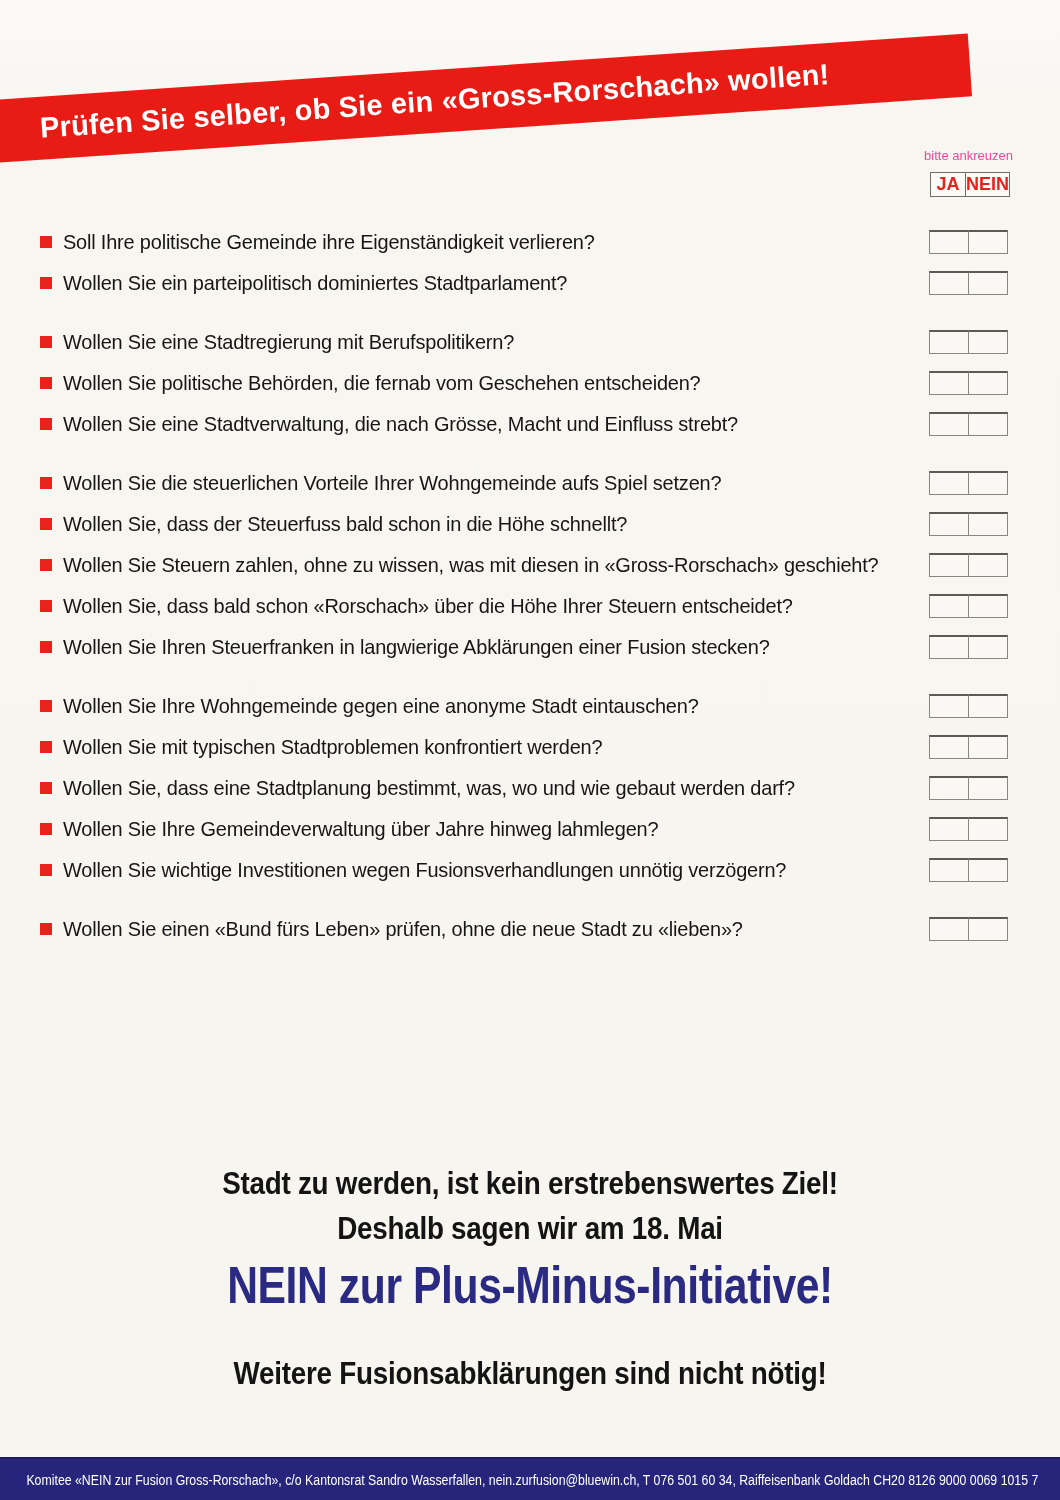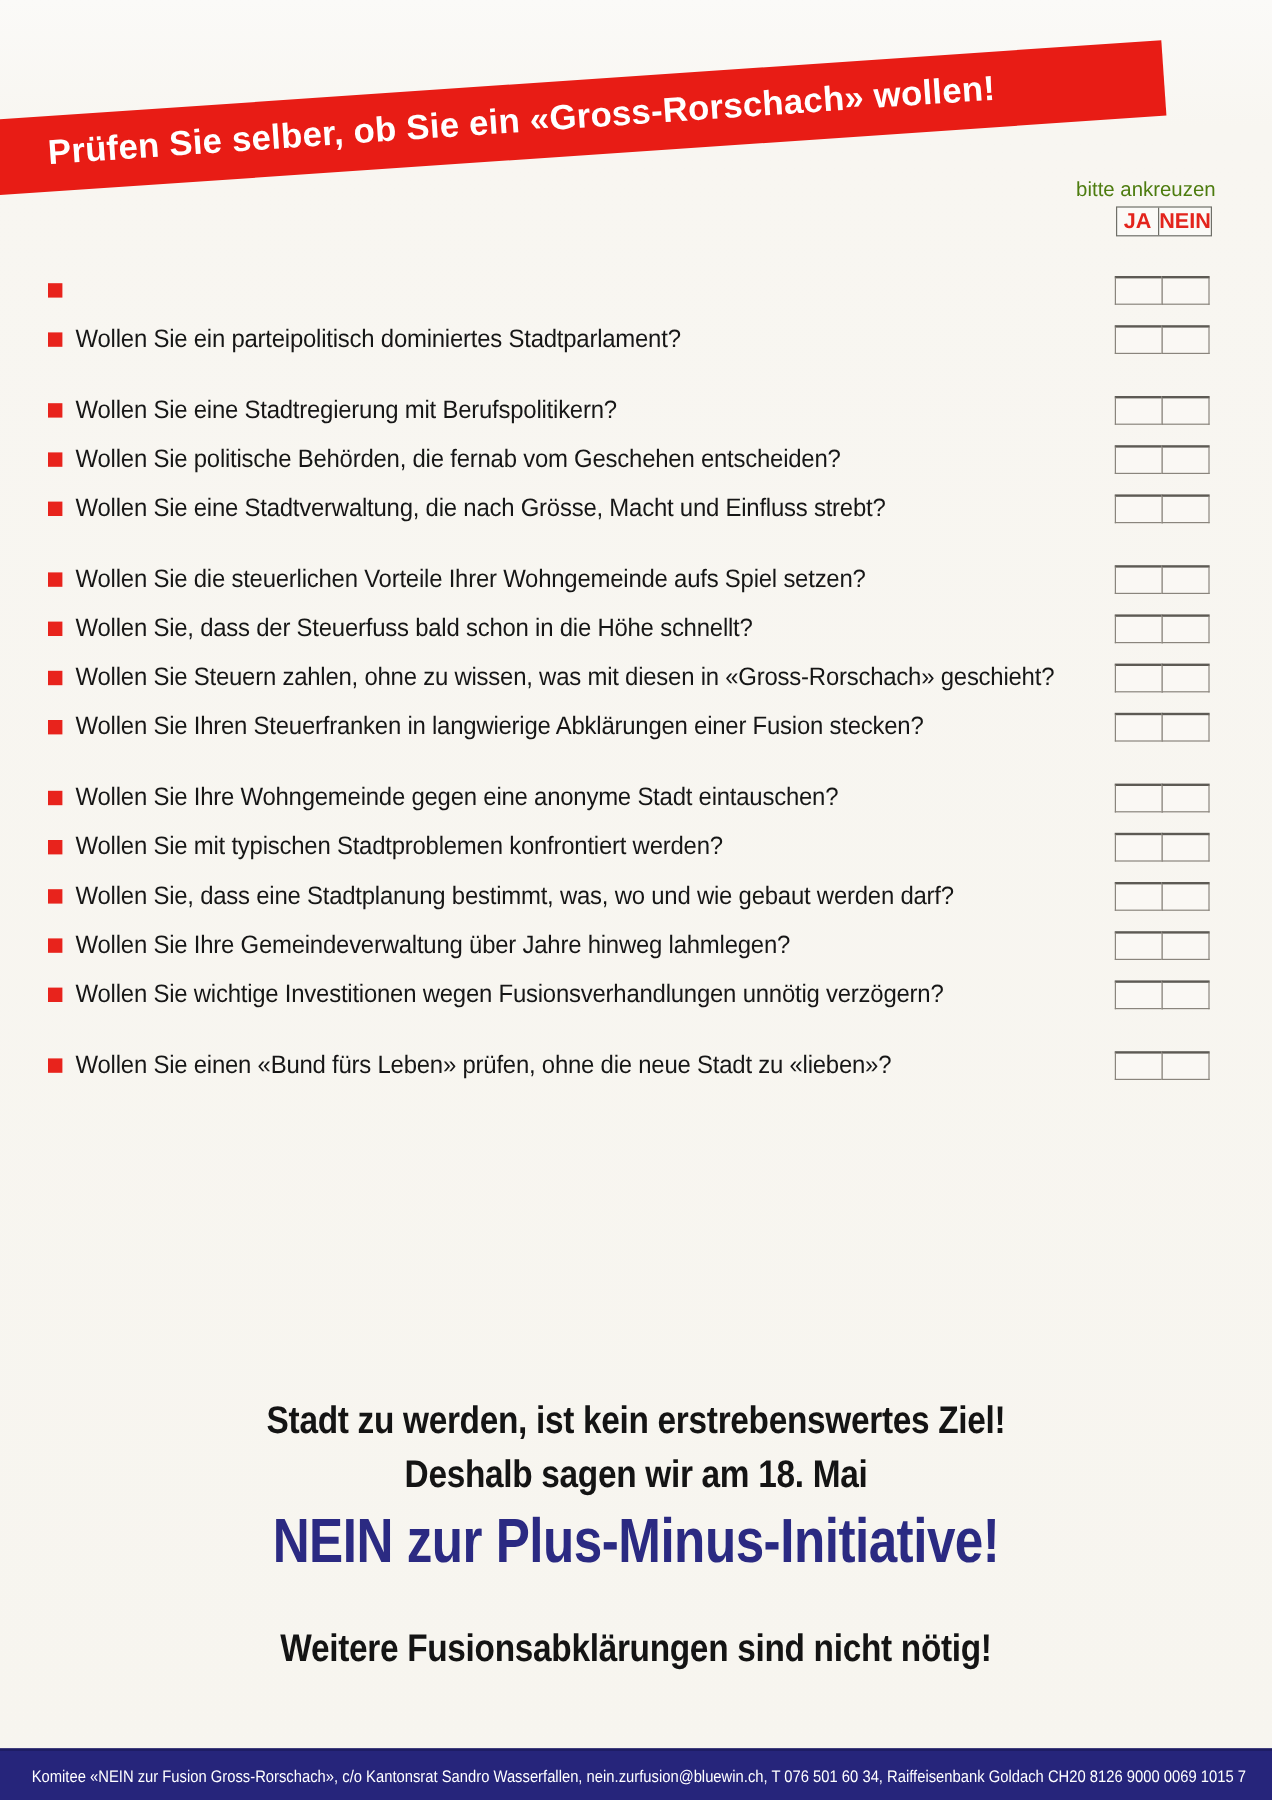--- a/index.html
+++ b/index.html
@@ -22,21 +22,21 @@
     display: flex; align-items: center;
   }
   .banner-text {
     color: #ffffff; font-weight: bold; font-size: 29px;
     padding-left: 46px; white-space: nowrap; letter-spacing: 0.2px;
   }
 
   
   .ankreuzen {
     position: absolute; top: 148px; right: 47px;
-    font-size: 17px; color: #4d7c0f;
+    font-size: 13px; color: #ec4899;
   }
   .jn-header {
     position: absolute; left: 930px; top: 172px;
     width: 78px; height: 23px;
     display: flex;
     border: 1px solid #6f6f68;
     background: #fbfaf7;
     box-sizing: content-box;
   }
   .jn-cell {
@@ -114,20 +114,21 @@
 <div class="ankreuzen">bitte ankreuzen</div>
 
 <div class="jn-header">
   <span class="jn-cell">JA</span>
   <span class="jn-cell">NEIN</span>
 </div>
 
 <div class="questions" id="questions">
     <div class="qrow">
     <span class="bullet"></span>
+    <span class="qtext-wrap"><span class="qtext">Soll Ihre politische Gemeinde ihre Eigenständigkeit verlieren?</span></span>
     <span class="boxes">
       <span class="cbox"></span>
       <span class="cbox"></span>
     </span>
   </div>
     <div class="qrow">
     <span class="bullet"></span>
     <span class="qtext-wrap"><span class="qtext">Wollen Sie ein parteipolitisch dominiertes Stadtparlament?</span></span>
     <span class="boxes">
       <span class="cbox"></span>
@@ -170,20 +171,28 @@
     <span class="bullet"></span>
     <span class="qtext-wrap"><span class="qtext">Wollen Sie, dass der Steuerfuss bald schon in die Höhe schnellt?</span></span>
     <span class="boxes">
       <span class="cbox"></span>
       <span class="cbox"></span>
     </span>
   </div>
     <div class="qrow">
     <span class="bullet"></span>
     <span class="qtext-wrap"><span class="qtext">Wollen Sie Steuern zahlen, ohne zu wissen, was mit diesen in «Gross-Rorschach» geschieht?</span></span>
+    <span class="boxes">
+      <span class="cbox"></span>
+      <span class="cbox"></span>
+    </span>
+  </div>
+    <div class="qrow">
+    <span class="bullet"></span>
+    <span class="qtext-wrap"><span class="qtext">Wollen Sie, dass bald schon «Rorschach» über die Höhe Ihrer Steuern entscheidet?</span></span>
     <span class="boxes">
       <span class="cbox"></span>
       <span class="cbox"></span>
     </span>
   </div>
     <div class="qrow">
     <span class="bullet"></span>
     <span class="qtext-wrap"><span class="qtext">Wollen Sie Ihren Steuerfranken in langwierige Abklärungen einer Fusion stecken?</span></span>
     <span class="boxes">
       <span class="cbox"></span>

